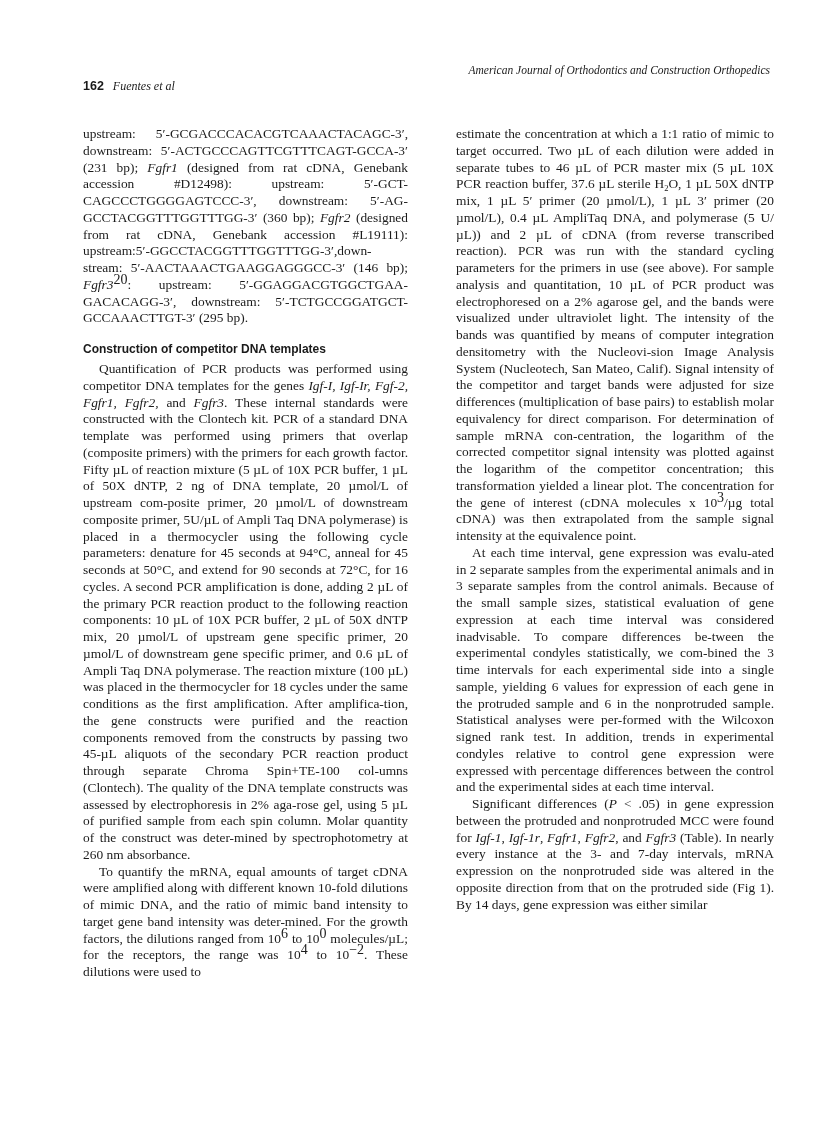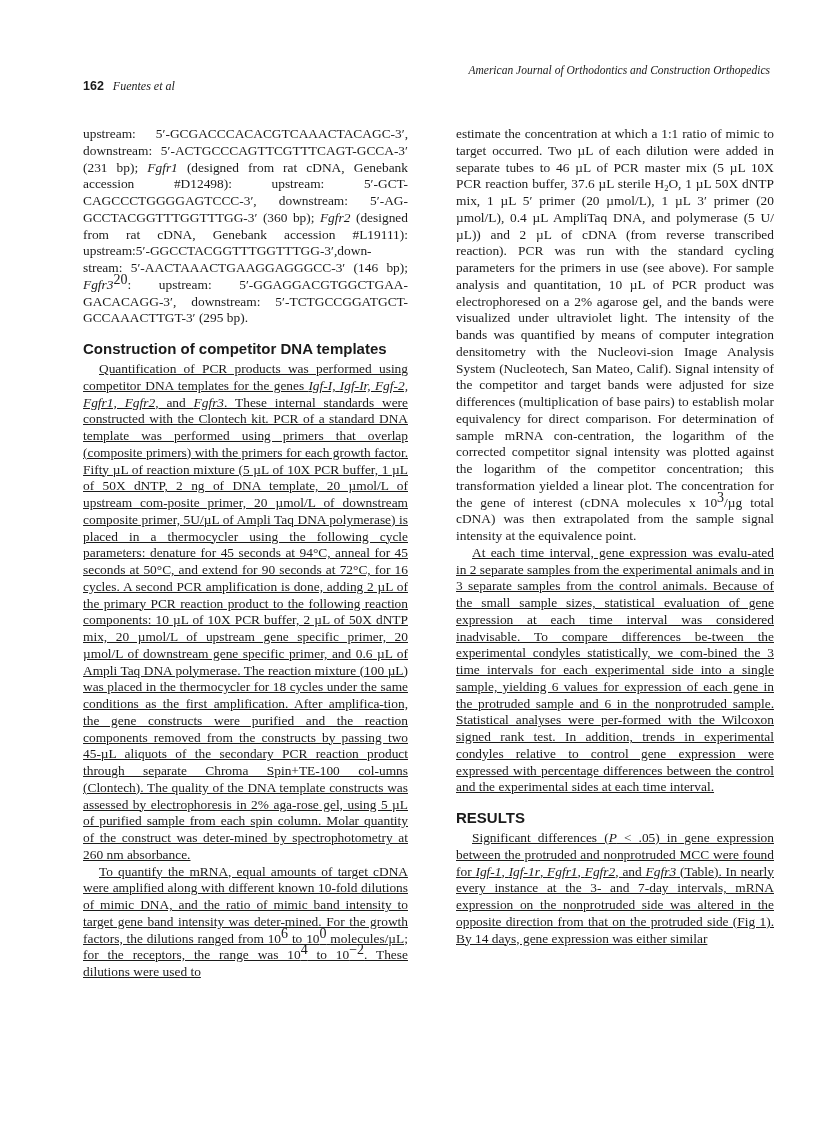--- a/index.html
+++ b/index.html
@@ -9,22 +9,22 @@
   .rh-left { position: absolute; left: 0; top: 16px; font-size: 12px; }
   .rh-page { font-family: "Liberation Sans", sans-serif; font-weight: bold; font-size: 12.5px; margin-right: 6px; }
   .rh-author { font-style: italic; font-size: 12px; }
   .rh-right { position: absolute; right: 0; top: 1px; text-align: right; font-style: italic; font-size: 11.5px; line-height: 13px; }
   .column { position: absolute; top: 126px; width: 325px;
     font-family: "Liberation Serif", serif; font-size: 13.4px; line-height: 16.75px;
     text-align: justify; hyphens: none; }
   .col-left { left: 83px; }
   .col-right { left: 456px; width: 318px; }
   .column p { margin: 0; }
-  .column p.indent { text-indent: 16px; text-decoration: underline; }
-  .section-heading { font-family: "Liberation Sans", sans-serif; font-weight: bold; font-size: 15px;
+  .column p.indent { text-indent: 16px; }
+  .section-heading { font-family: "Liberation Sans", sans-serif; font-weight: bold; font-size: 12px;
     margin: 14px 0 4px 0; line-height: 16px; text-align: left; }
   .seg-i { font-style: italic; }
   sup { font-size: 14px; line-height: 0; vertical-align: 5px; }
   sub { font-size: 8.5px; line-height: 0; vertical-align: -3px; }
 </style>
 </head>
 <body>
 
 <header class="running-head">
   <div class="rh-left">
@@ -38,15 +38,14 @@
 
 <div class="column col-left">
     <p><span>upstream: 5′-GCGACCCACACGTCAAACTACAGC-3′, downstream: 5′-ACTGCCCAGTTCGTTTCAGT-GCCA-3′ (231 bp); </span><span class="seg-i">Fgfr1</span><span> (designed from rat cDNA, Genebank accession #D12498): upstream: 5′-GCT-CAGCCCTGGGGAGTCCC-3′, downstream: 5′-AG-GCCTACGGTTTGGTTTGG-3′ (360 bp); </span><span class="seg-i">Fgfr2</span><span> (designed from rat cDNA, Genebank accession #L19111): upstream:5′-GGCCTACGGTTTGGTTTGG-3′,down-stream: 5′-AACTAAACTGAAGGAGGGCC-3′ (146 bp); </span><span class="seg-i">Fgfr3</span><sup>20</sup><span>: upstream: 5′-GGAGGACGTGGCTGAA-GACACAGG-3′, downstream: 5′-TCTGCCGGATGCT-GCCAAACTTGT-3′ (295 bp).</span></p>
     <h3 class="section-heading">Construction of competitor DNA templates</h3>
     <p class="indent"><span>Quantification of PCR products was performed using competitor DNA templates for the genes </span><span class="seg-i">Igf-I,</span><span> </span><span class="seg-i">Igf-Ir, Fgf-2, Fgfr1, Fgfr2,</span><span> and </span><span class="seg-i">Fgfr3</span><span>. These internal standards were constructed with the Clontech kit. PCR of a standard DNA template was performed using primers that overlap (composite primers) with the primers for each growth factor. Fifty µL of reaction mixture (5 µL of 10X PCR buffer, 1 µL of 50X dNTP, 2 ng of DNA template, 20 µmol/L of upstream com-posite primer, 20 µmol/L of downstream composite primer, 5U/µL of Ampli Taq DNA polymerase) is placed in a thermocycler using the following cycle parameters: denature for 45 seconds at 94°C, anneal for 45 seconds at 50°C, and extend for 90 seconds at 72°C, for 16 cycles. A second PCR amplification is done, adding 2 µL of the primary PCR reaction product to the following reaction components: 10 µL of 10X PCR buffer, 2 µL of 50X dNTP mix, 20 µmol/L of upstream gene specific primer, 20 µmol/L of downstream gene specific primer, and 0.6 µL of Ampli Taq DNA polymerase. The reaction mixture (100 µL) was placed in the thermocycler for 18 cycles under the same conditions as the first amplification. After amplifica-tion, the gene constructs were purified and the reaction components removed from the constructs by passing two 45-µL aliquots of the secondary PCR reaction product through separate Chroma Spin+TE-100 col-umns (Clontech). The quality of the DNA template constructs was assessed by electrophoresis in 2% aga-rose gel, using 5 µL of purified sample from each spin column. Molar quantity of the construct was deter-mined by spectrophotometry at 260 nm absorbance.</span></p>
     <p class="indent"><span>To quantify the mRNA, equal amounts of target cDNA were amplified along with different known 10-fold dilutions of mimic DNA, and the ratio of mimic band intensity to target gene band intensity was deter-mined. For the growth factors, the dilutions ranged from 10</span><sup>6</sup><span> to 10</span><sup>0</sup><span> molecules/µL; for the receptors, the range was 10</span><sup>4</sup><span> to 10</span><sup>−2</sup><span>. These dilutions were used to</span></p>
   </div>
 <div class="column col-right">
     <p><span>estimate the concentration at which a 1:1 ratio of mimic to target occurred. Two µL of each dilution were added in separate tubes to 46 µL of PCR master mix (5 µL 10X PCR reaction buffer, 37.6 µL sterile H</span><sub>2</sub><span>O, 1 µL 50X dNTP mix, 1 µL 5′ primer (20 µmol/L), 1 µL 3′ primer (20 µmol/L), 0.4 µL AmpliTaq DNA, and polymerase (5 U/µL)) and 2 µL of cDNA (from reverse transcribed reaction). PCR was run with the standard cycling parameters for the primers in use (see above). For sample analysis and quantitation, 10 µL of PCR product was electrophoresed on a 2% agarose gel, and the bands were visualized under ultraviolet light. The intensity of the bands was quantified by means of computer integration densitometry with the Nucleovi-sion Image Analysis System (Nucleotech, San Mateo, Calif). Signal intensity of the competitor and target bands were adjusted for size differences (multiplication of base pairs) to establish molar equivalency for direct comparison. For determination of sample mRNA con-centration, the logarithm of the corrected competitor signal intensity was plotted against the logarithm of the competitor concentration; this transformation yielded a linear plot. The concentration for the gene of interest (cDNA molecules x 10</span><sup>3</sup><span>/µg total cDNA) was then extrapolated from the sample signal intensity at the equivalence point.</span></p>
     <p class="indent"><span>At each time interval, gene expression was evalu-ated in 2 separate samples from the experimental animals and in 3 separate samples from the control animals. Because of the small sample sizes, statistical evaluation of gene expression at each time interval was considered inadvisable. To compare differences be-tween the experimental condyles statistically, we com-bined the 3 time intervals for each experimental side into a single sample, yielding 6 values for expression of each gene in the protruded sample and 6 in the nonprotruded sample. Statistical analyses were per-formed with the Wilcoxon signed rank test. In addition, trends in experimental condyles relative to control gene expression were expressed with percentage differences between the control and the experimental sides at each time interval.</span></p>
-    <h3 class="section-heading">RESULTS</h3>
     <p class="indent"><span>Significant differences (</span><span class="seg-i">P</span><span> &lt; .05) in gene expression between the protruded and nonprotruded MCC were found for </span><span class="seg-i">Igf-1</span><span>, </span><span class="seg-i">Igf-1r</span><span>, </span><span class="seg-i">Fgfr1</span><span>, </span><span class="seg-i">Fgfr2</span><span>, and </span><span class="seg-i">Fgfr3</span><span> (Table). In nearly every instance at the 3- and 7-day intervals, mRNA expression on the nonprotruded side was altered in the opposite direction from that on the protruded side (Fig 1). By 14 days, gene expression was either similar</span></p>
   </div>
 
 </body></html>

